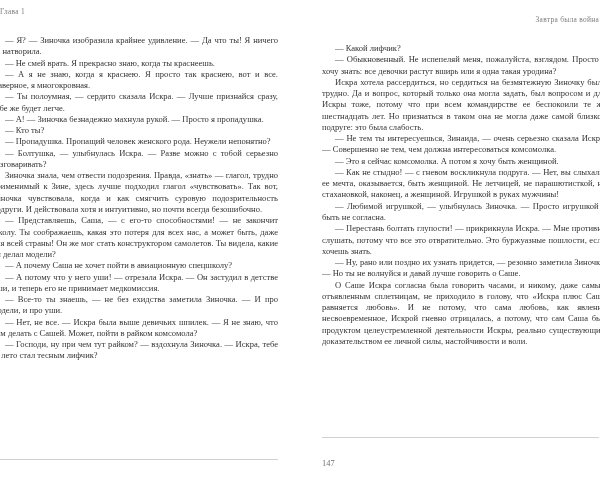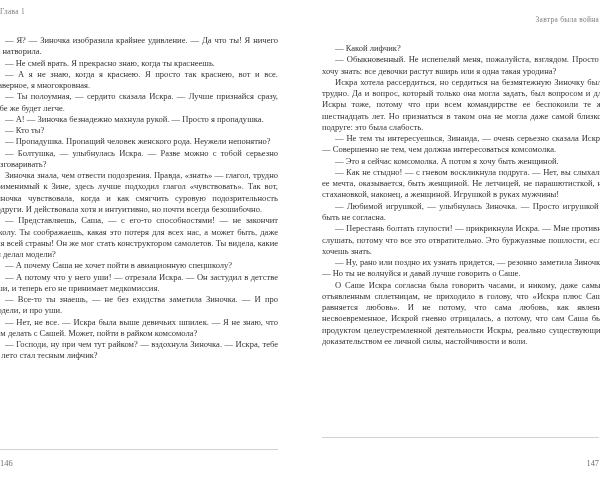--- a/index.html
+++ b/index.html
@@ -82,21 +82,21 @@
     margin-bottom: 9px;
   }
   .page-left .foot-rule { margin-left: -2px; }
   .page-right .foot-rule { margin-right: -1px; }
   .folio {
     font-size: 8.4px;
     color: #6f6f6f;
     line-height: 10px;
   }
   .page-left .folio { text-align: left; margin-left: -2px; }
-  .page-right .folio { text-align: right; margin-right: -1px; margin-top: 21px; }
+  .page-right .folio { text-align: left; margin-right: -1px; margin-top: 21px; }
 
   .gutter {
     position: absolute;
     left: 300px;
     top: 0;
     width: 0px;
     height: 477px;
   }
 </style>
 </head>
@@ -120,21 +120,20 @@
       <p>— Представляешь, Саша, — с его-то способностями! — не закончит школу. Ты соображаешь, какая это потеря для всех нас, а может быть, даже для всей страны! Он же мог стать конструктором самолетов. Ты видела, какие он делал модели?</p>
       <p>— А почему Саша не хочет пойти в авиационную спецшколу?</p>
       <p>— А потому что у него уши! — отрезала Искра. — Он застудил в детстве уши, и теперь его не принимает медкомиссия.</p>
       <p>— Все-то ты знаешь, — не без ехидства заметила Зиночка. — И про модели, и про уши.</p>
       <p>— Нет, не все. — Искра была выше девичьих шпилек. — Я не знаю, что нам делать с Сашей. Может, пойти в райком комсомола?</p>
       <p>— Господи, ну при чем тут райком? — вздохнула Зиночка. — Искра, тебе за лето стал тесным лифчик?</p>
     </div>
 
     <div class="page-foot">
       <div class="foot-rule"></div>
-      <div class="folio">146</div>
     </div>
   </div>
 
   <div class="gutter"></div>
 
   <div class="page page-right">
     <div class="running-head">Завтра была война</div>
 
     <div class="body-text">
       <p>— Какой лифчик?</p>

